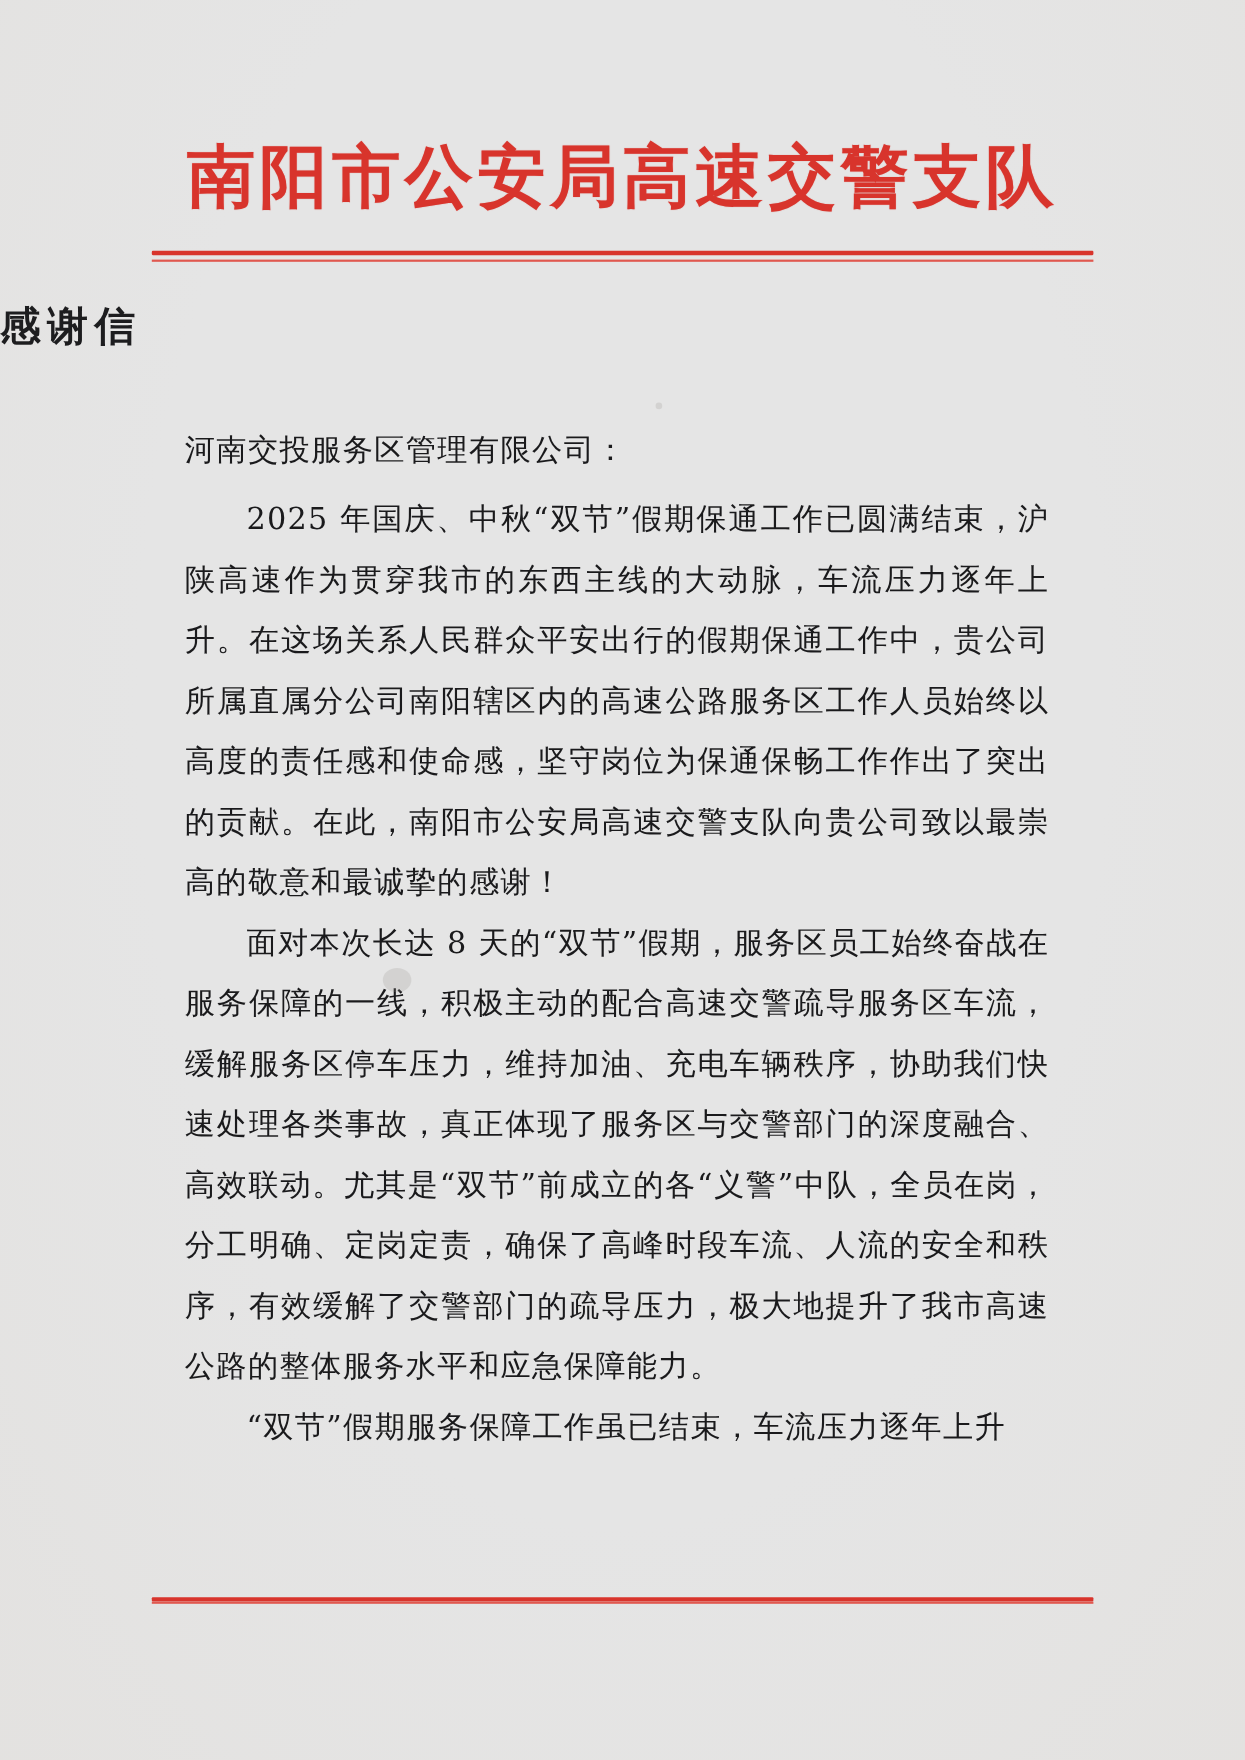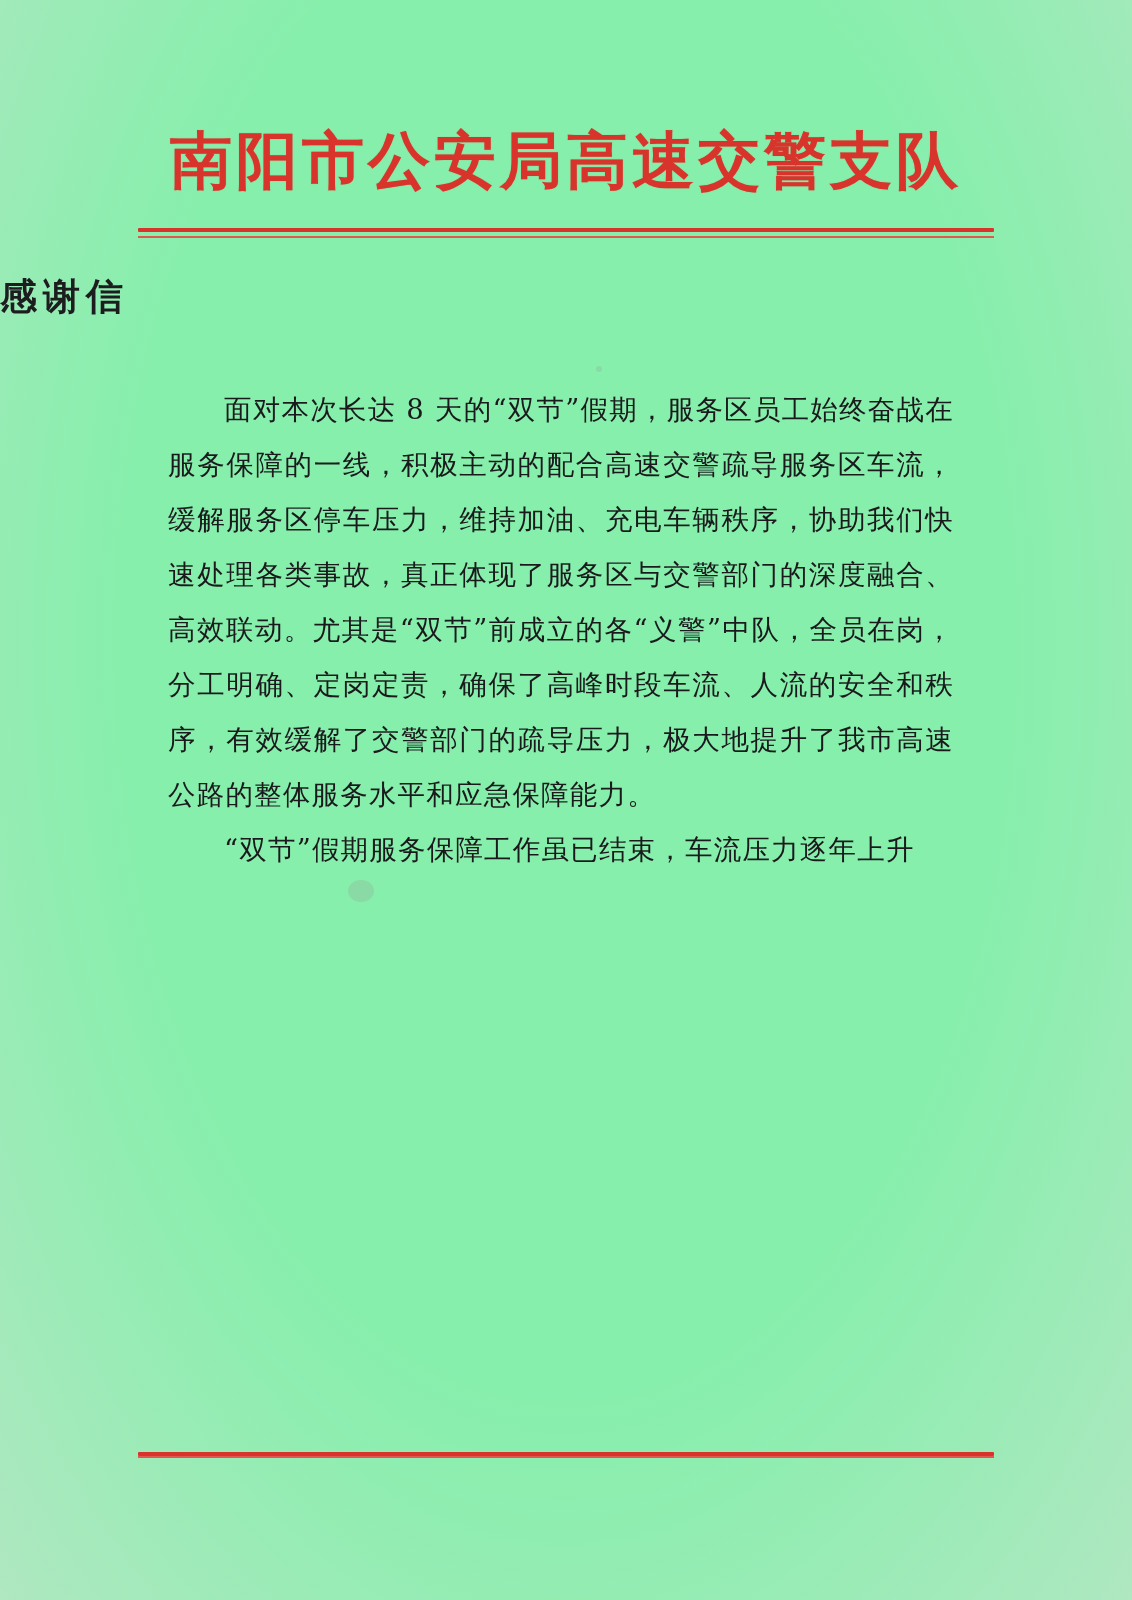--- a/index.html
+++ b/index.html
@@ -11,21 +11,21 @@
     height: 1600px;
     background: #ffffff;
     font-family: "DejaVu Serif", "Liberation Serif", serif;
     overflow: hidden;
   }
 
   .page {
     position: relative;
     width: 1132px;
     height: 1600px;
-    background: #86efac;
+    background: #e5e5e5;
   }
 
   
   .paper-tint {
     position: absolute;
     inset: 0;
     background:
       radial-gradient(ellipse at 50% 40%, rgba(255,255,255,0) 55%, rgba(225,222,218,0.45) 100%);
     pointer-events: none;
   }
@@ -129,20 +129,22 @@
   </div>
 
   <div class="rule-group top">
     <div class="rule-thick"></div>
     <div class="rule-thin"></div>
   </div>
 
   <div class="doc-title">感谢信</div>
 
   <div class="body-block">
+    <div class="salutation">河南交投服务区管理有限公司：</div>
+    <p class="para">2025 年国庆、中秋“双节”假期保通工作已圆满结束，沪陕高速作为贯穿我市的东西主线的大动脉，车流压力逐年上升。在这场关系人民群众平安出行的假期保通工作中，贵公司所属直属分公司南阳辖区内的高速公路服务区工作人员始终以高度的责任感和使命感，坚守岗位为保通保畅工作作出了突出的贡献。在此，南阳市公安局高速交警支队向贵公司致以最崇高的敬意和最诚挚的感谢！</p>
     <p class="para">面对本次长达 8 天的“双节”假期，服务区员工始终奋战在服务保障的一线，积极主动的配合高速交警疏导服务区车流，缓解服务区停车压力，维持加油、充电车辆秩序，协助我们快速处理各类事故，真正体现了服务区与交警部门的深度融合、高效联动。尤其是“双节”前成立的各“义警”中队，全员在岗，分工明确、定岗定责，确保了高峰时段车流、人流的安全和秩序，有效缓解了交警部门的疏导压力，极大地提升了我市高速公路的整体服务水平和应急保障能力。</p>
     <p class="para">“双节”假期服务保障工作虽已结束，车流压力逐年上升</p>
   </div>
 
   <div class="rule-group bottom">
     <div class="rule-thick"></div>
     <div class="rule-thin"></div>
   </div>
 
   <div class="speck" style="left:348px; top:880px; width:26px; height:22px;"></div>

